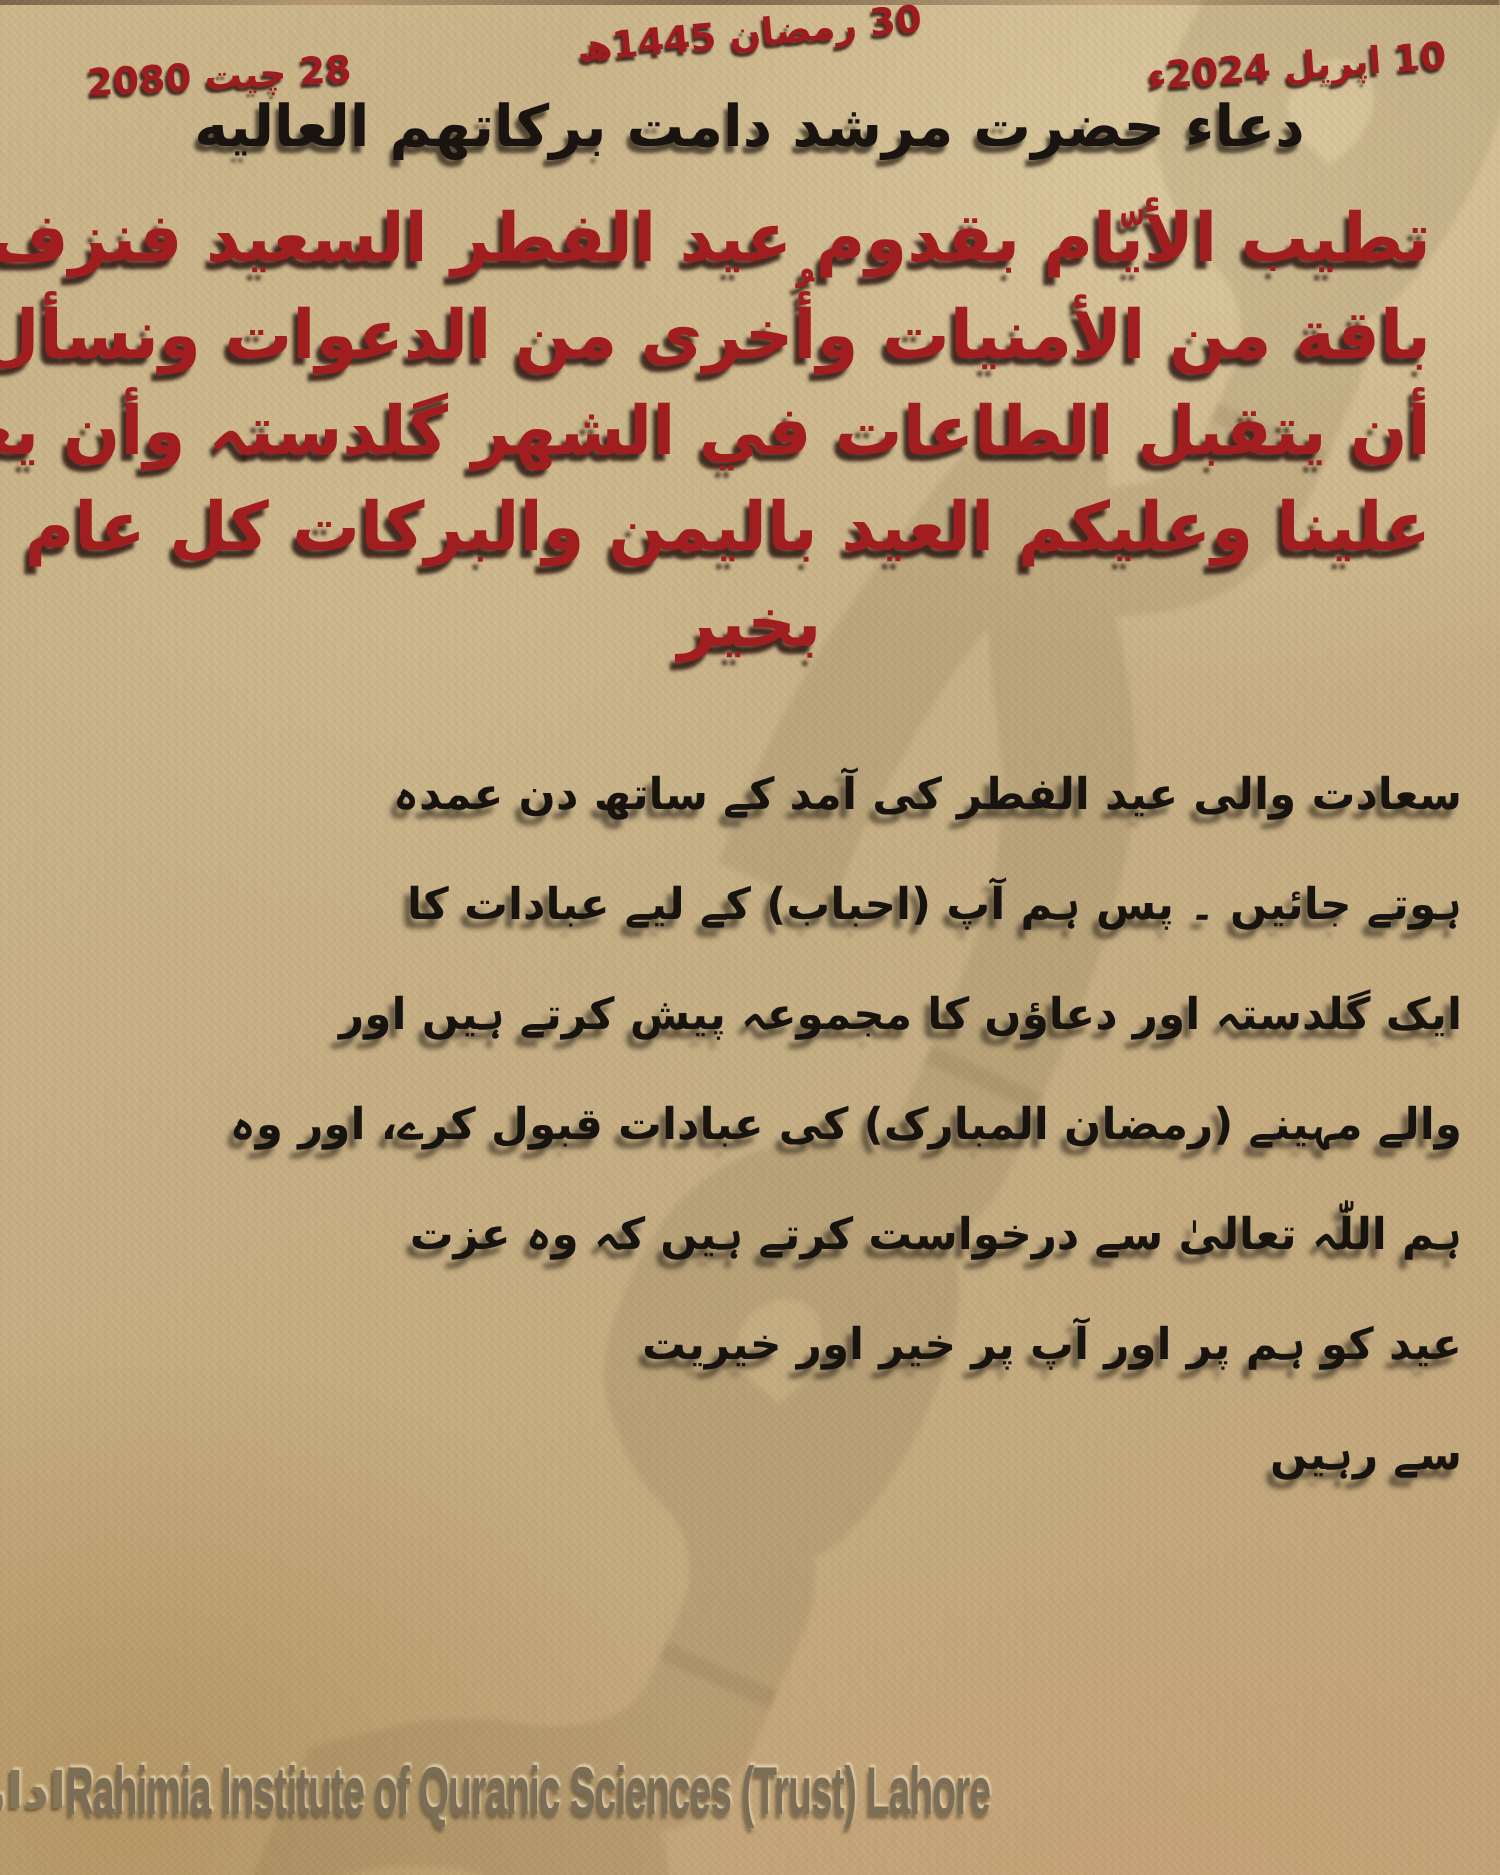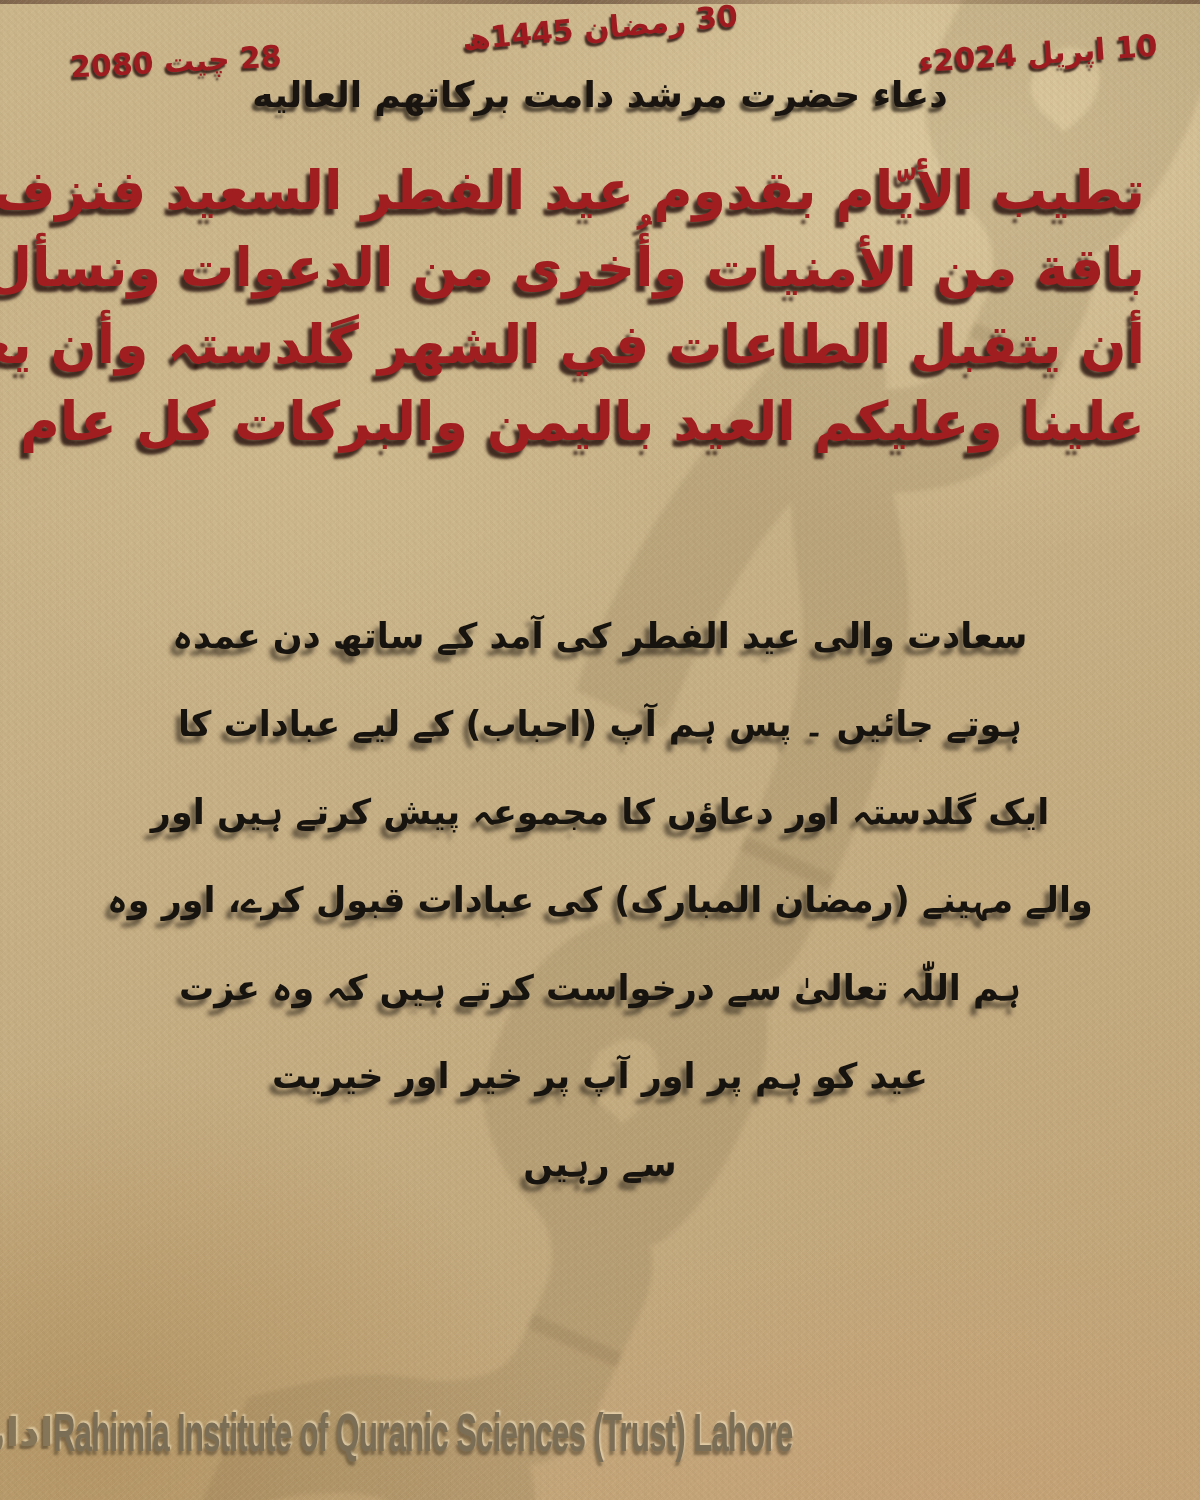--- a/index.html
+++ b/index.html
@@ -42,36 +42,36 @@
   .date{
     position:absolute;font-size:30px;font-weight:bold;color:#9e1c20;
     text-shadow:-2px 3px 2px rgba(31,10,8,0.8);
     white-space:nowrap;
   }
   .date-hijri{top:10px;left:50%;transform:translateX(-50%) rotate(-5deg);}
   .date-gregorian{top:36px;right:42px;transform:rotate(-4deg);}
   .date-bikrami{top:44px;left:70px;transform:rotate(-3deg);}
   .title{
     position:absolute;top:74px;left:0;width:100%;margin:0;
-    text-align:center;font-size:36px;font-weight:bold;color:#19140f;
+    text-align:center;font-size:46px;font-weight:bold;color:#19140f;
     text-shadow:-3px 5px 3px rgba(55,45,32,0.8);
   }
   .arabic-block{
     position:absolute;top:152px;left:55px;right:55px;
     text-align:center;
   }
   .arabic-line{
     font-size:54px;font-weight:bold;line-height:77px;
     color:#a01d20;
     text-shadow:-4px 6px 3px rgba(31,10,8,0.8);
     white-space:nowrap;
   }
   .urdu-block{
     position:absolute;top:592px;left:30px;right:30px;
-    text-align:center;
+    text-align:right;
   }
   .urdu-line{
     font-size:35px;font-weight:bold;line-height:88px;
     color:#17130e;
     text-shadow:-5px 7px 4px rgba(62,52,38,0.72);
     white-space:nowrap;
   }
   .footer{
     position:absolute;left:22px;right:26px;bottom:28px;height:80px;
     display:flex;justify-content:space-between;align-items:center;
@@ -105,20 +105,21 @@
 
   <div class="date date-bikrami" dir="rtl">28 چیت 2080</div>
 
   <h1 class="title" dir="rtl">دعاء حضرت مرشد دامت برکاتهم العالیه</h1>
 
   <section class="arabic-block" dir="rtl">
     <div class="arabic-line">تطیب الأیّام بقدوم عید الفطر السعید فنزف لکم</div>
     <div class="arabic-line">باقة من الأمنیات وأُخرى من الدعوات ونسأل والی</div>
     <div class="arabic-line">أن یتقبل الطاعات في الشهر گلدستہ وأن یعید</div>
     <div class="arabic-line">علینا وعلیکم العید بالیمن والبرکات کل عام وأنتم</div>
+    <div class="arabic-line">بخیر</div>
   </section>
 
   <section class="urdu-block" dir="rtl">
     <div class="urdu-line">سعادت والی عید الفطر کی آمد کے ساتھ دن عمدہ</div>
     <div class="urdu-line">ہوتے جائیں ۔ پس ہم آپ (احباب) کے لیے عبادات کا</div>
     <div class="urdu-line">ایک گلدستہ اور دعاؤں کا مجموعہ پیش کرتے ہیں اور</div>
     <div class="urdu-line">والے مہینے (رمضان المبارک) کی عبادات قبول کرے، اور وہ</div>
     <div class="urdu-line">ہم اللّٰہ تعالیٰ سے درخواست کرتے ہیں کہ وہ عزت</div>
     <div class="urdu-line">عید کو ہم پر اور آپ پر خیر اور خیریت</div>
     <div class="urdu-line">سے رہیں</div>

